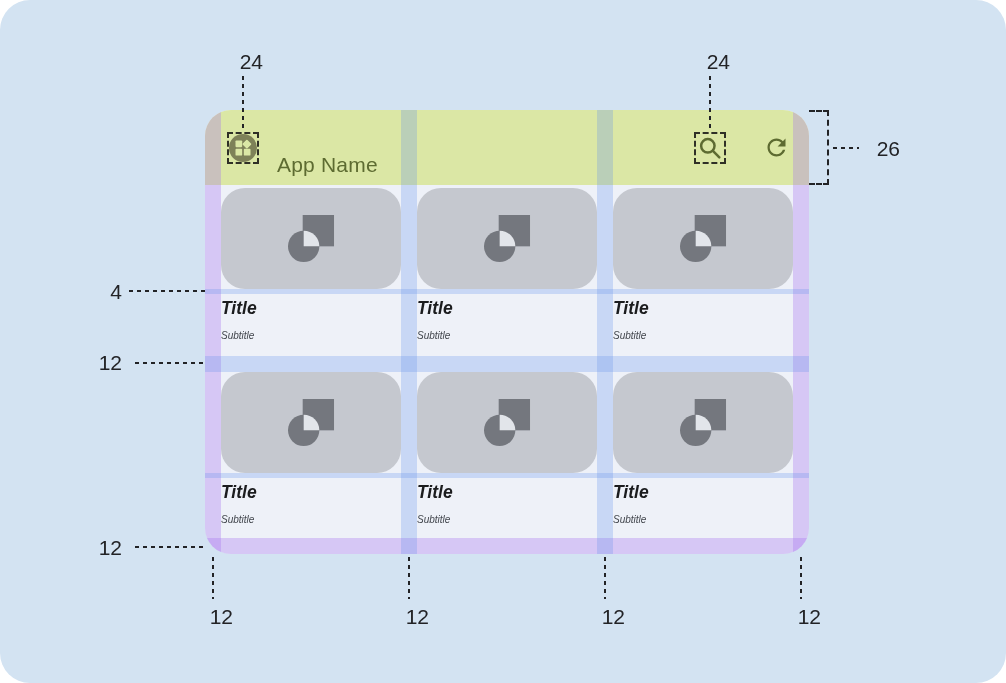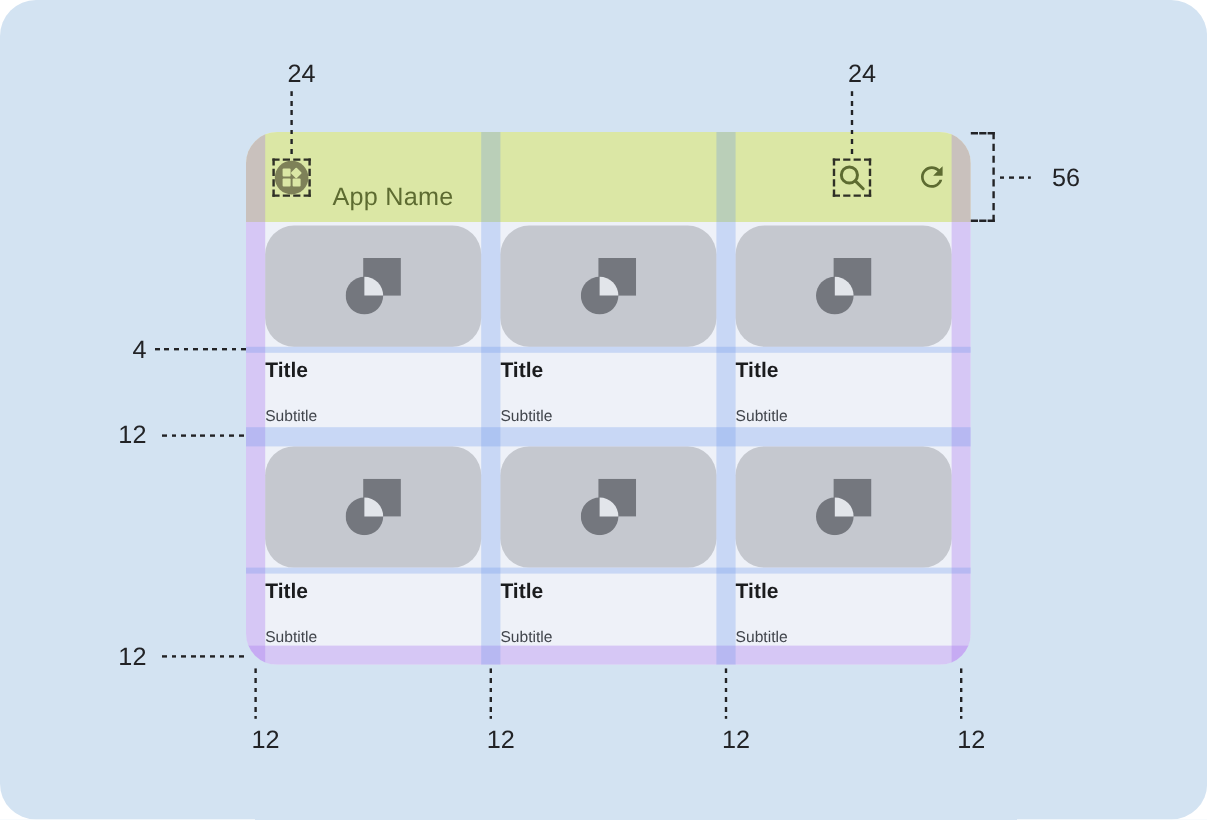--- a/index.html
+++ b/index.html
@@ -9,25 +9,25 @@
   .mockup{position:absolute;left:205px;top:110px;width:604px;height:444px;border-radius:26px;overflow:hidden;background:var(--content_bg,#eef1f8);}
   .header{position:absolute;left:0;top:0;width:604px;height:75px;background:var(--header_bg,#dbe7a5);}
   .app-name{position:absolute;left:72px;top:17px;height:75px;display:flex;align-items:center;font-size:21px;font-weight:500;color:var(--olive,#5d6b31);letter-spacing:.2px;}
   .avatar{width:28px;height:28px;border-radius:50%;background:var(--avatar_bg,#7e8158);display:flex;align-items:center;justify-content:center;}
   .measure-box{position:absolute;width:32px;height:32px;box-sizing:border-box;border:2px dashed #2f3026;display:flex;align-items:center;justify-content:center;}
   .mb-app{left:22px;top:22px;}
   .mb-search{left:489px;top:22px;}
   .refresh-wrap{position:absolute;left:558px;top:24px;width:27px;height:27px;}
 
   
-  .card{position:absolute;width:164px;}
+  .card{position:absolute;width:164px;font-style:italic;}
   .card-img{width:180px;height:101px;border-radius:24px;background:var(--card_image_bg,#c5c8cf);display:flex;align-items:center;justify-content:center;}
   .card-text{padding-top:1px;}
   .card-title{font-size:17.5px;font-weight:700;color:var(--title_text,#1b1c1e);line-height:26px;}
-  .card-sub{font-size:13px;font-weight:400;color:var(--subtitle_text,#41454c);line-height:26px;margin-top:13px;}
+  .card-sub{font-size:10px;font-weight:400;color:var(--subtitle_text,#41454c);line-height:26px;margin-top:2px;}
   .c1{left:16px}.c2{left:212px}.c3{left:408px}
   .r1{top:78px}.r2{top:262px}
 
   
   .ov{position:absolute;pointer-events:none;}
   .ov-margin-left{left:0;top:0;width:16px;height:444px;background:var(--margin_overlay);}
   .ov-margin-right{left:588px;top:0;width:16px;height:444px;background:var(--margin_overlay);}
   .ov-margin-bottom{left:0;top:428px;width:604px;height:16px;background:var(--margin_overlay);}
   .ov-gutter-1{left:196px;top:0;width:16px;height:444px;background:var(--gutter_overlay);}
   .ov-gutter-2{left:392px;top:0;width:16px;height:444px;background:var(--gutter_overlay);}
@@ -180,21 +180,21 @@
   </div>
 
   <div class="lbl center" style="left:223px;top:51px;width:40px">24</div>
   <div class="dline-v" style="left:242px;top:76px;height:53px"></div>
 
   <div class="lbl center" style="left:690px;top:51px;width:40px">24</div>
   <div class="dline-v" style="left:709px;top:76px;height:53px"></div>
 
   <div class="bracket56"></div>
   <div class="dline-h" style="left:833px;top:147px;width:26px"></div>
-  <div class="lbl center" style="left:860px;top:138px;width:40px">56</div>
+  <div class="lbl center" style="left:860px;top:138px;width:40px">26</div>
 
   <div class="lbl right" style="left:86px;top:281px;width:36px">4</div>
   <div class="dline-h" style="left:129px;top:290px;width:77px"></div>
 
   <div class="lbl right" style="left:84px;top:352px;width:38px">12</div>
   <div class="dline-h" style="left:135px;top:362px;width:71px"></div>
 
   <div class="lbl right" style="left:84px;top:537px;width:38px">12</div>
   <div class="dline-h" style="left:135px;top:546px;width:71px"></div>
 

